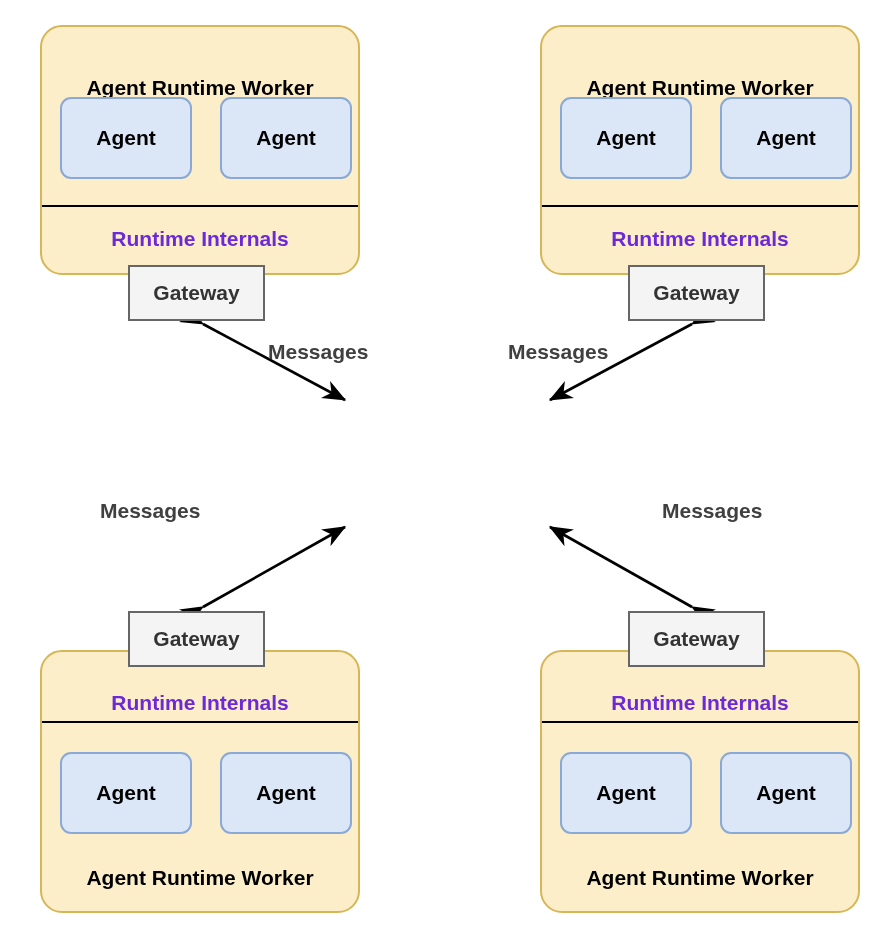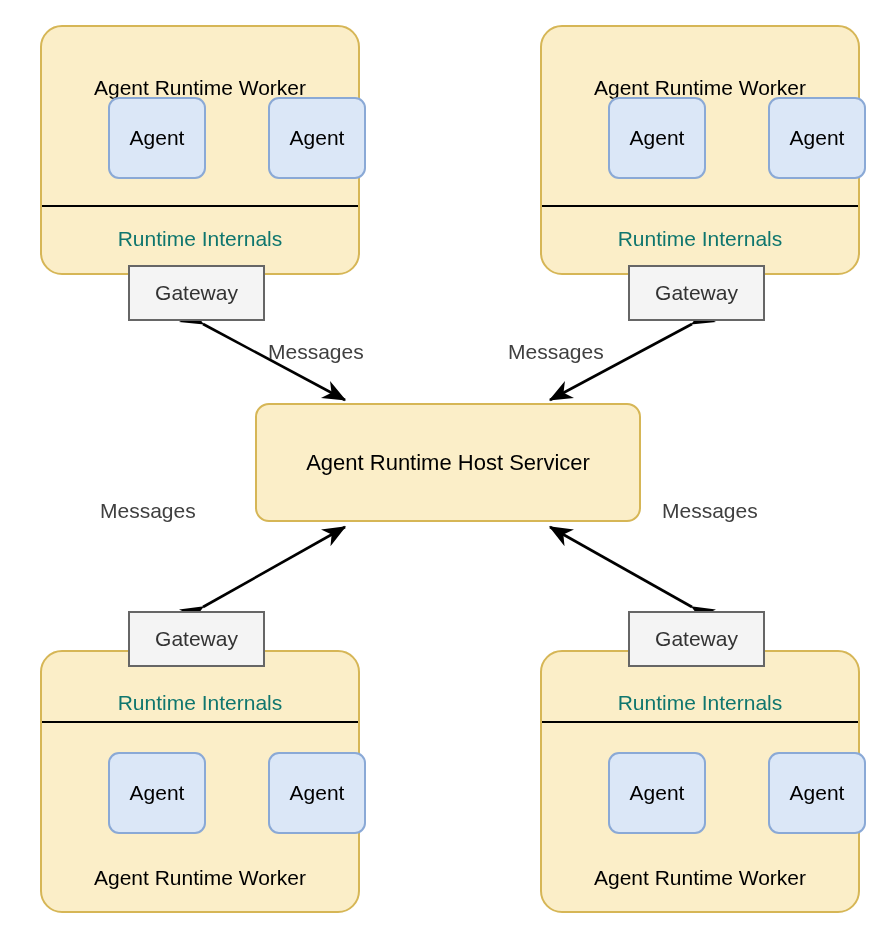--- a/index.html
+++ b/index.html
@@ -11,20 +11,21 @@
   body {
     font-family: "Liberation Sans", sans-serif;
     -webkit-font-smoothing: antialiased;
   }
   #canvas {
     position: relative;
     width: 894px;
     height: 940px;
     background: #ffffff;
     overflow: hidden;
+    font-weight: bold;
   }
 
   
   #edges {
     position: absolute;
     left: 0;
     top: 0;
     width: 894px;
     height: 940px;
     z-index: 1;
@@ -56,41 +57,40 @@
     right: 0;
     height: 0;
     border-top: 2px solid #000000;
   }
   .internals {
     position: absolute;
     left: 0;
     right: 0;
     text-align: center;
     font-size: 21px;
-    color: #0f766e;
+    color: #6d28d9;
     line-height: 1;
     white-space: nowrap;
   }
 
   
   .agent {
     position: absolute;
     box-sizing: border-box;
-    width: 98px;
+    width: 132px;
     height: 82px;
     background: #dbe7f7;
     border: 2px solid #8aa9d6;
     border-radius: 11px;
     display: flex;
     align-items: center;
     justify-content: center;
     font-size: 21px;
     color: #000000;
     z-index: 3;
-    margin-left: 48px;
   }
 
   
   .gateway {
     position: absolute;
     box-sizing: border-box;
     width: 137px;
     height: 56px;
     background: #f4f4f4;
     border: 2px solid #666666;
@@ -175,23 +175,20 @@
   <div class="agent" style="left:560px; top:97px;">
     <span>Agent</span>
   </div>
   <div class="agent" style="left:720px; top:97px;">
     <span>Agent</span>
   </div>
   <div class="gateway" style="left:628px; top:265px;">
     <span>Gateway</span>
   </div>
 
-  <div class="host">
-    <span>Agent Runtime Host Servicer</span>
-  </div>
 
   <div class="edge-label" style="left:268px; top:341px;">Messages</div>
   <div class="edge-label" style="left:508px; top:341px;">Messages</div>
   <div class="edge-label" style="left:100px; top:500px;">Messages</div>
   <div class="edge-label" style="left:662px; top:500px;">Messages</div>
 
   <div class="worker" style="left:40px; top:650px; width:320px; height:263px;">
     <div class="internals" style="top:40px;">Runtime Internals</div>
     <div class="divider" style="top:69px;"></div>
     <div class="worker-title" style="top:215px;">Agent Runtime Worker</div>

